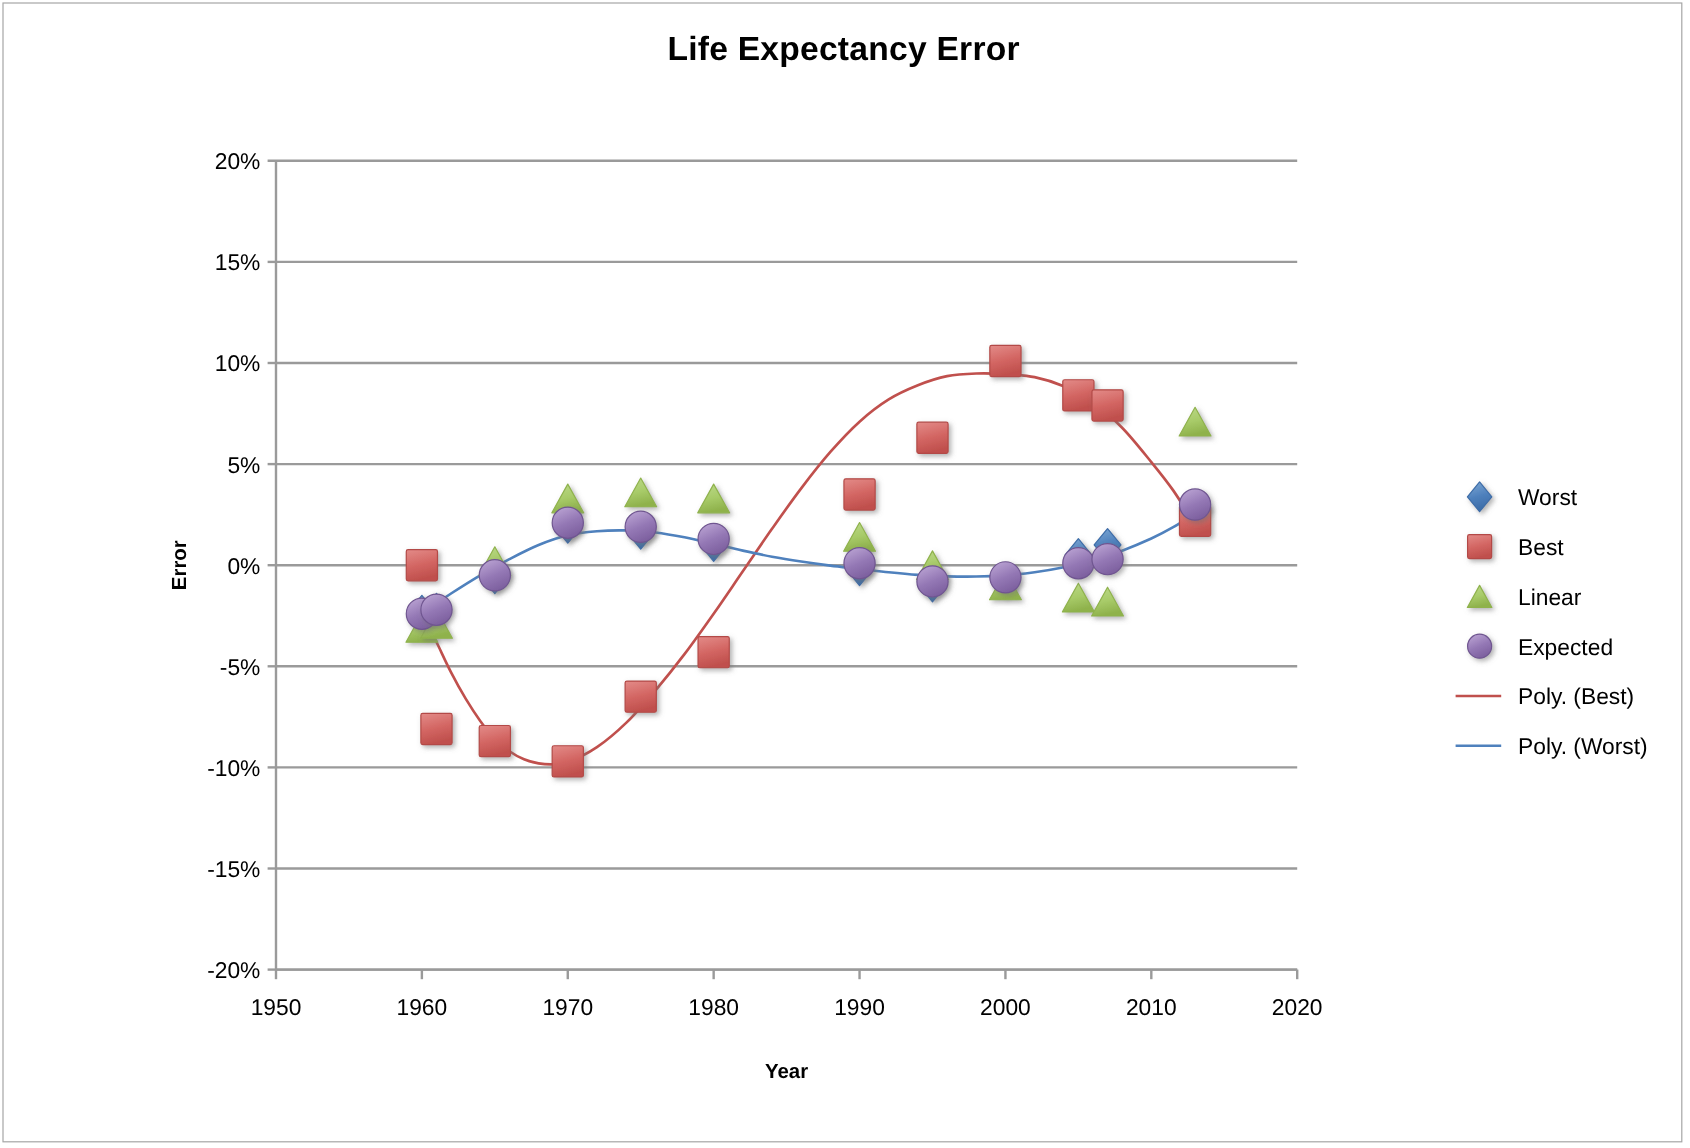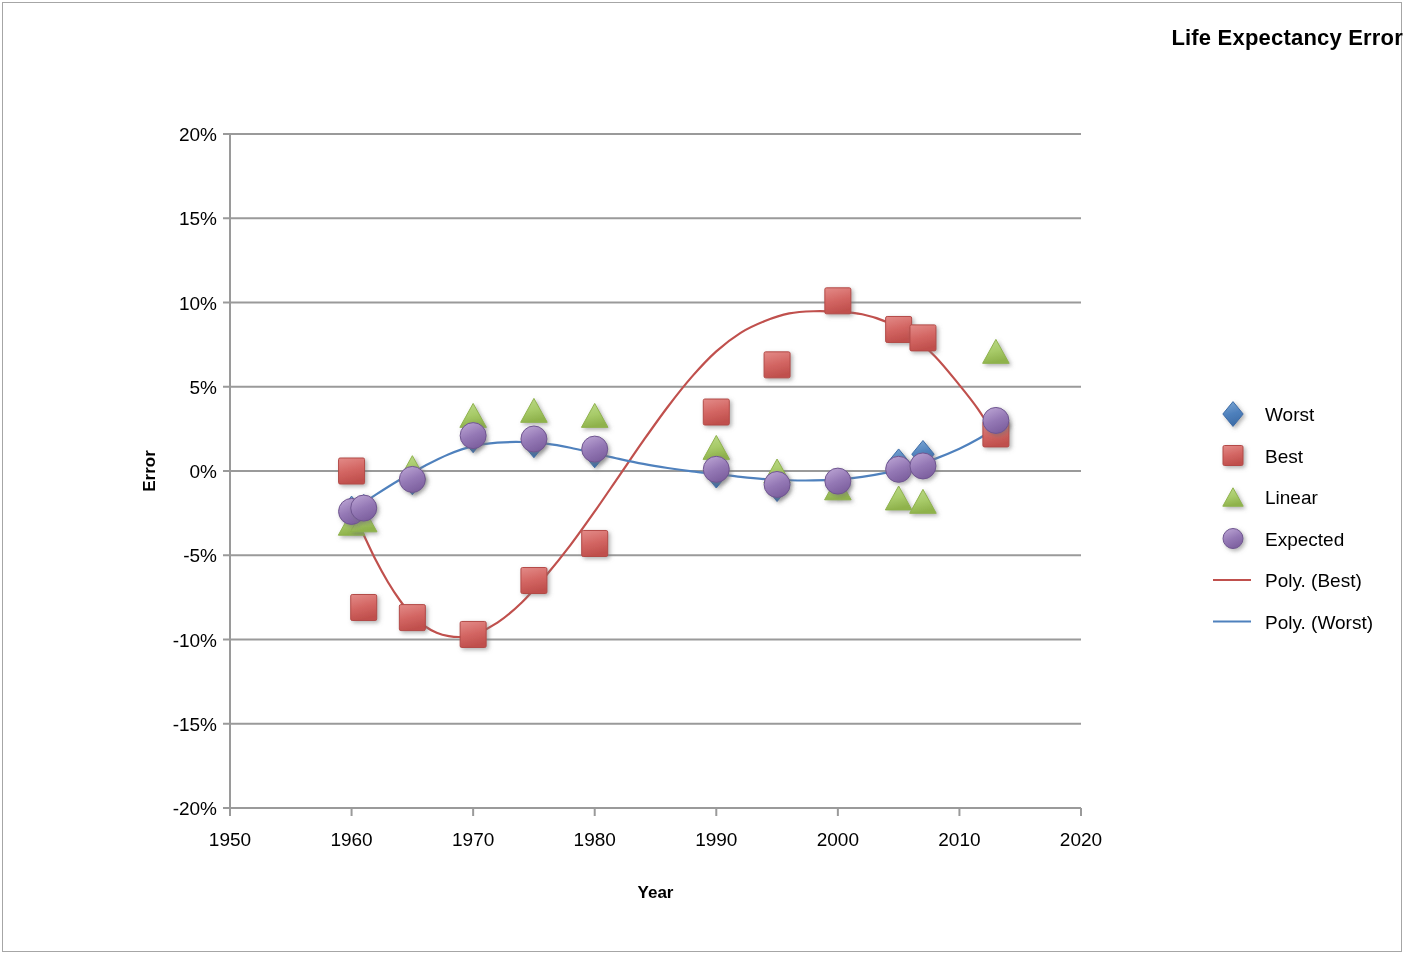--- a/index.html
+++ b/index.html
@@ -12,22 +12,22 @@
   }
   #chart-frame{
     position:absolute;left:2px;top:2px;
     width:1400px;height:950px;
     border:1px solid #a6a6a6;
     background:#fff;
     box-sizing:border-box;
   }
   #chart-title{
     position:absolute;left:0;top:22px;width:1400px;
-    text-align:right;
-    font-size:22px;font-weight:bold;
+    text-align:center;
+    font-size:28px;font-weight:bold;
     letter-spacing:.2px;
   }
   svg{position:absolute;left:0;top:0;}
   .tick-label{font-family:"Liberation Sans",sans-serif;font-size:19px;fill:#000;}
   .axis-title{font-family:"Liberation Sans",sans-serif;font-size:17px;font-weight:bold;fill:#000;}
   .legend-label{font-family:"Liberation Sans",sans-serif;font-size:19px;fill:#000;}
   .gridline{stroke:#9a9a9a;stroke-width:2;}
   .axisline{stroke:#9a9a9a;stroke-width:2;}
   .tickmark{stroke:#9a9a9a;stroke-width:2;}
 </style>

